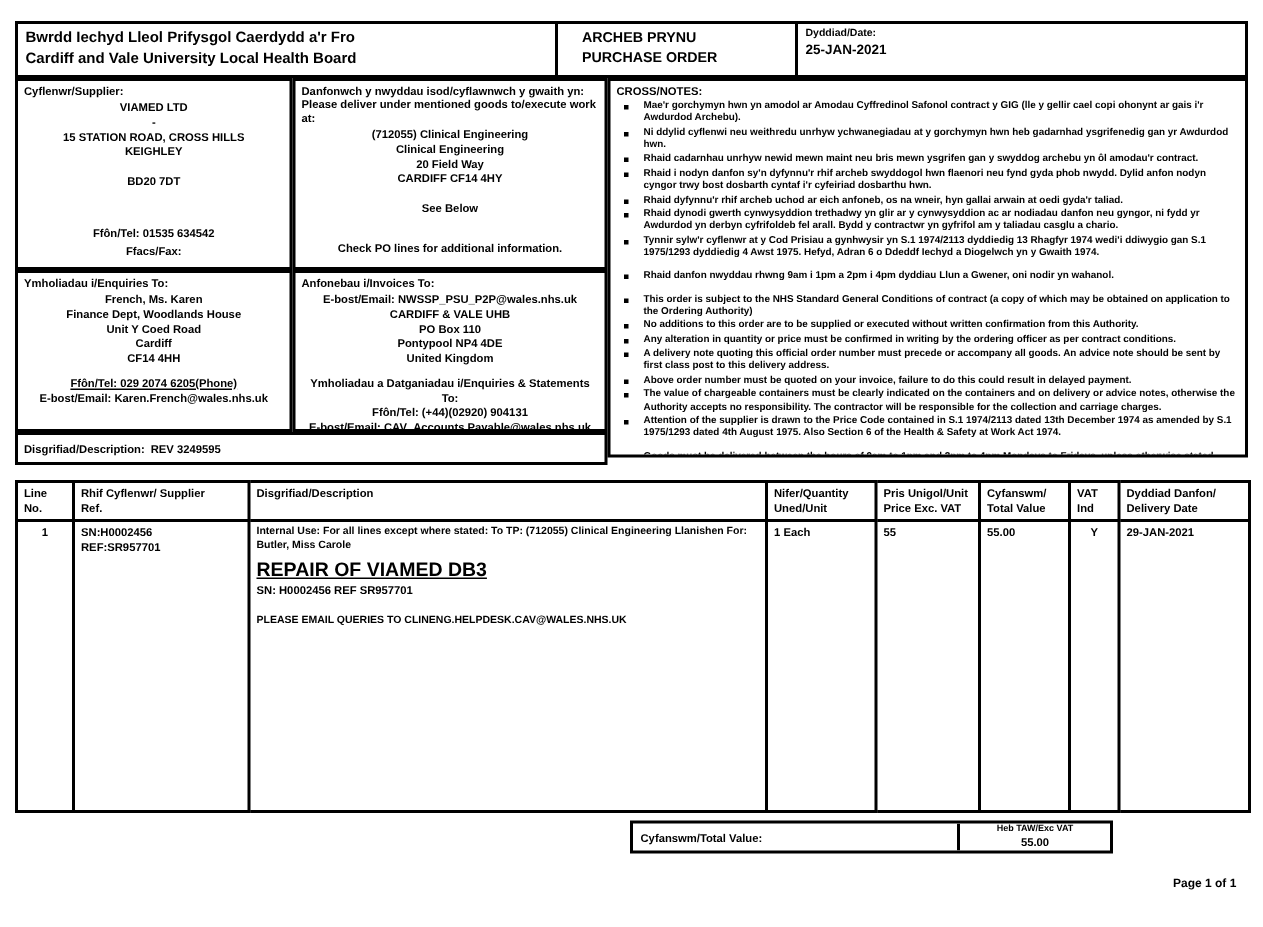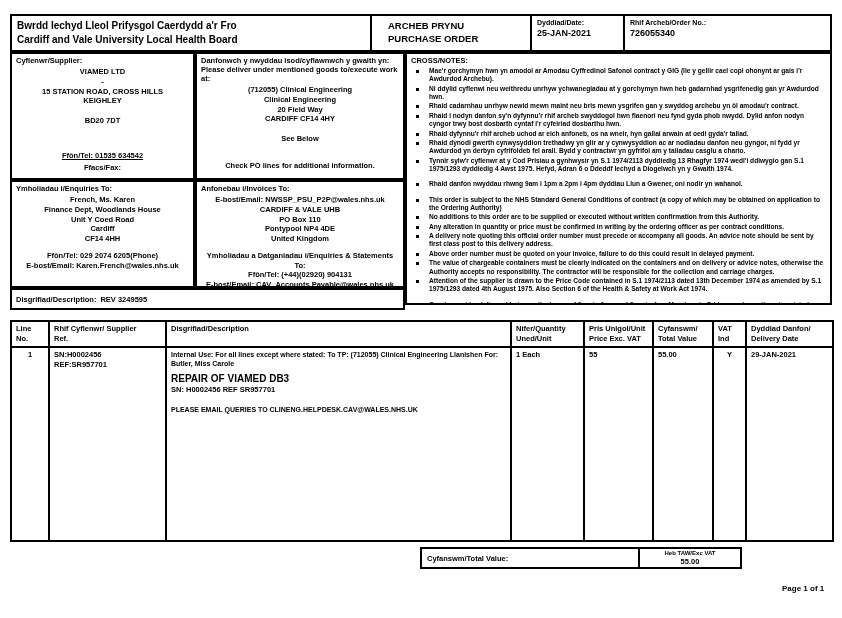--- a/index.html
+++ b/index.html
@@ -9,39 +9,39 @@
     font-family:"Liberation Sans", sans-serif; font-weight:bold; color:#000;
     font-size:7.5px; overflow:hidden;
   }
   .box { position:absolute; border:2px solid #000; padding:2px 4px; overflow:hidden; }
 
   
   .hdr { left:10px; top:14px; width:822px; height:38px; display:flex; padding:0; }
   .hdr-cell { padding:3px 5px; }
   .hdr-board { width:358px; font-size:10px; line-height:1.35; }
   .hdr-title { width:160px; border-left:2px solid #000; font-size:9.5px; line-height:1.4;padding-left:16px; }
-  .hdr-date  { width:93px; border-left:2px solid #000; }
+  .hdr-date  { width:113px; border-left:2px solid #000; }
   .hdr-order { flex:1; border-left:2px solid #000; }
   .hdr-lbl { font-size:7px; }
   .hdr-val { font-size:9px; margin-top:2px; }
 
   
   .supplier  { left:10px;  top:52px;  width:185px; height:128px; }
   .deliver   { left:195px; top:52px;  width:210px; height:128px; }
   .enquiries { left:10px;  top:180px; width:185px; height:108px; }
   .invoices  { left:195px; top:180px; width:210px; height:108px; }
   .descbar   { left:10px;  top:288px; width:395px; height:22px; display:flex; align-items:center; gap:4px; }
   .notesbox  { left:405px; top:52px;  width:427px; height:253px; }
 
   .sec-label { font-size:7.5px; margin-bottom:2px; }
   .addr-line { font-size:7.5px; line-height:1.3; min-height:9.5px;text-align:center; }
-  .sup-phone { margin-top:26px;text-decoration:underline; }
+  .sup-phone { margin-top:26px; }
   .sup-fax   { margin-top:2px; }
   .deliver-note { margin-top:18px; }
-  .enq-phone { margin-top:7px; }
+  .enq-phone { margin-top:7px;text-decoration:underline; }
   .inv-statements { margin-top:7px; }
 
   
   .notes-list { list-style:none; margin-top:1px; }
   .notes-list li {
     position:relative; padding-left:18px; font-size:6.6px; line-height:1.27;
     margin-bottom:1px;
   }
   .notes-list li::before {
     content:""; position:absolute; left:5px; top:3px; width:3px; height:3px; background:#000;
@@ -59,21 +59,21 @@
   .items th {
     font-size:7.5px; text-align:left; padding:2px 4px; white-space:pre-line; line-height:1.3;
     height:26px; font-weight:bold;
   }
   .items td { font-size:7.5px; padding:2px 4px; height:194px; }
   .td-pad { padding-top:18px; }
   .td-center { text-align:center; }
   .ref-cell { white-space:pre-line; line-height:1.35; }
   .desc-list { list-style:none; }
   .desc-list li { font-size:7px; line-height:1.3; }
-  .desc-list li:nth-child(2) { margin-top:4px; font-size:10px; }
+  .desc-list li:nth-child(2) { margin-top:4px; font-size:13px;text-decoration:underline; }
   .desc-list li:nth-child(3) { font-size:7.5px; }
   .desc-list li:nth-child(4) { margin-top:10px; }
 
   
   .totals { left:420px; top:547px; width:322px; height:22px; display:flex; padding:0; }
   .tot-label { width:218px; border-right:2px solid #000; display:flex; align-items:center; padding:0 5px; font-size:7.5px; }
   .tot-right { flex:1; display:flex; flex-direction:column; align-items:center; justify-content:center; }
   .tot-vatnote { font-size:6px; line-height:1.1; }
   .tot-value { font-size:7.5px; line-height:1.2; }
 
@@ -89,24 +89,20 @@
       <div>Bwrdd Iechyd Lleol Prifysgol Caerdydd a'r Fro</div>
       <div>Cardiff and Vale University Local Health Board</div>
     </div>
     <div class="hdr-cell hdr-title">
       <div>ARCHEB PRYNU</div>
       <div>PURCHASE ORDER</div>
     </div>
     <div class="hdr-cell hdr-date">
       <div class="hdr-lbl">Dyddiad/Date:</div>
       <div class="hdr-val">25-JAN-2021</div>
-    </div>
-    <div class="hdr-cell hdr-order">
-      <div class="hdr-lbl">Rhif Archeb/Order No.:</div>
-      <div class="hdr-val">726055340</div>
     </div>
   </div>
 
   <div class="box supplier">
     <div class="sec-label">Cyflenwr/Supplier:</div>
     <div>
         <div class="addr-line">VIAMED LTD</div>
         <div class="addr-line">-</div>
         <div class="addr-line">15 STATION ROAD, CROSS HILLS</div>
         <div class="addr-line">KEIGHLEY</div>

